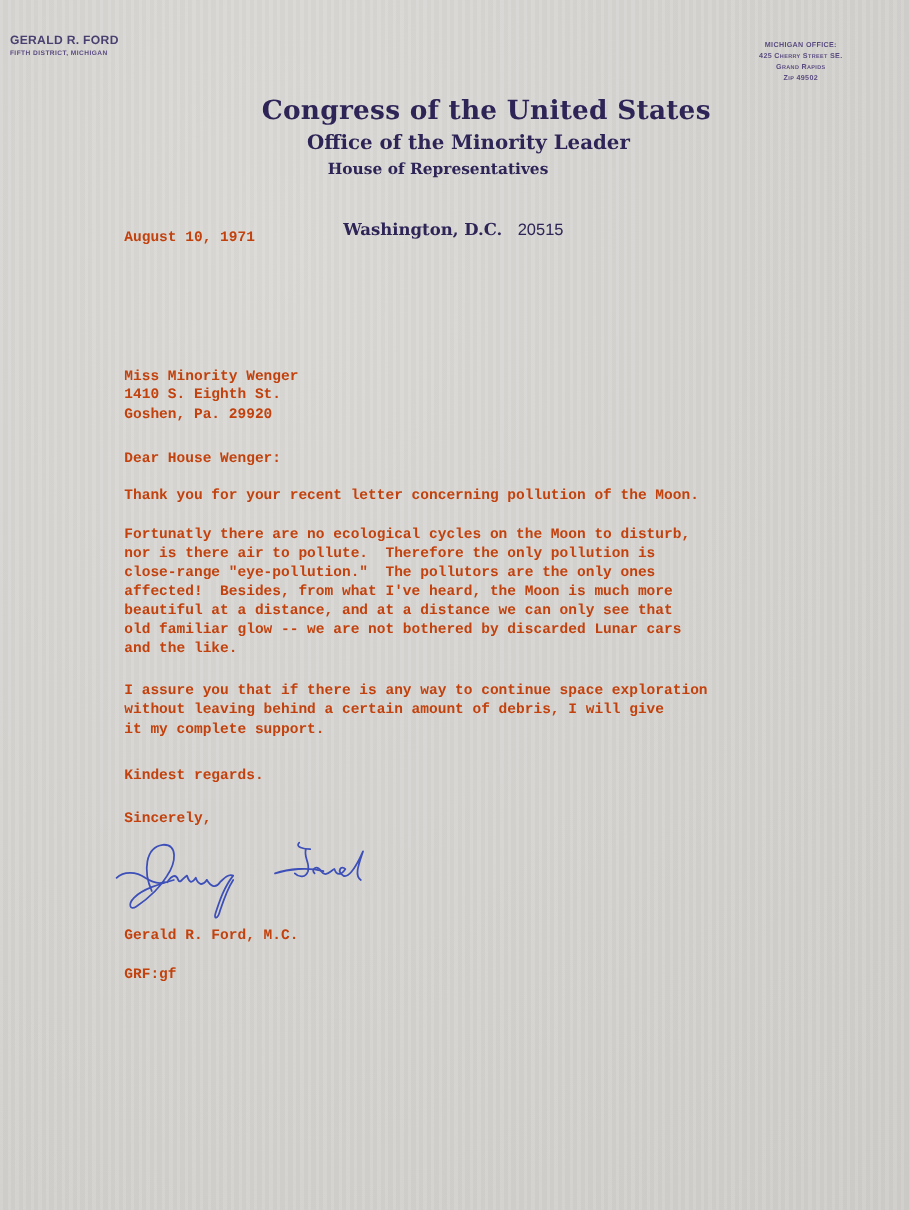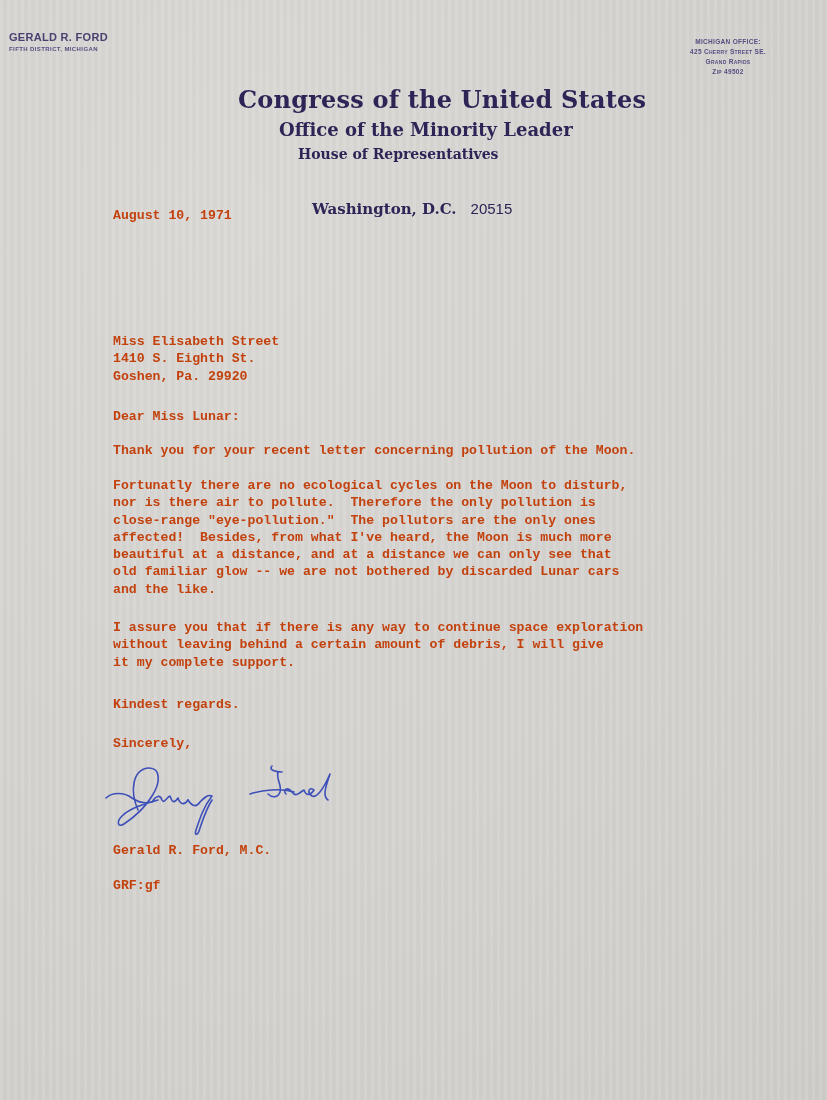--- a/index.html
+++ b/index.html
@@ -65,23 +65,23 @@
     <div class="lh-title">Congress of the United States</div>
     <div class="lh-office">Office of the Minority Leader</div>
     <div class="lh-house">House of Representatives</div>
     <div class="lh-addr">
       <span class="serif" style="font-weight:bold;">Washington, D.C.</span><span class="zip">20515</span>
     </div>
   </div>
 
   <div class="body-text mono type date">August 10, 1971</div>
 
-  <div class="body-text mono type recipient"><div>Miss Elisabeth Street</div><div>1410 S. Eighth St.</div><div>Goshen, Pa. 29920</div></div>
+  <div class="body-text mono type recipient"><div>Miss Minority Wenger</div><div>1410 S. Eighth St.</div><div>Goshen, Pa. 29920</div></div>
 
-  <div class="body-text mono type salutation">Dear Miss Lunar:</div>
+  <div class="body-text mono type salutation">Dear House Wenger:</div>
 
   <div class="body-text mono type para1">Thank you for your recent letter concerning pollution of the Moon.</div>
   <div class="body-text mono type para2">Fortunatly there are no ecological cycles on the Moon to disturb,
 nor is there air to pollute.  Therefore the only pollution is
 close-range "eye-pollution."  The pollutors are the only ones
 affected!  Besides, from what I've heard, the Moon is much more
 beautiful at a distance, and at a distance we can only see that
 old familiar glow -- we are not bothered by discarded Lunar cars
 and the like.</div>
   <div class="body-text mono type para3">I assure you that if there is any way to continue space exploration

